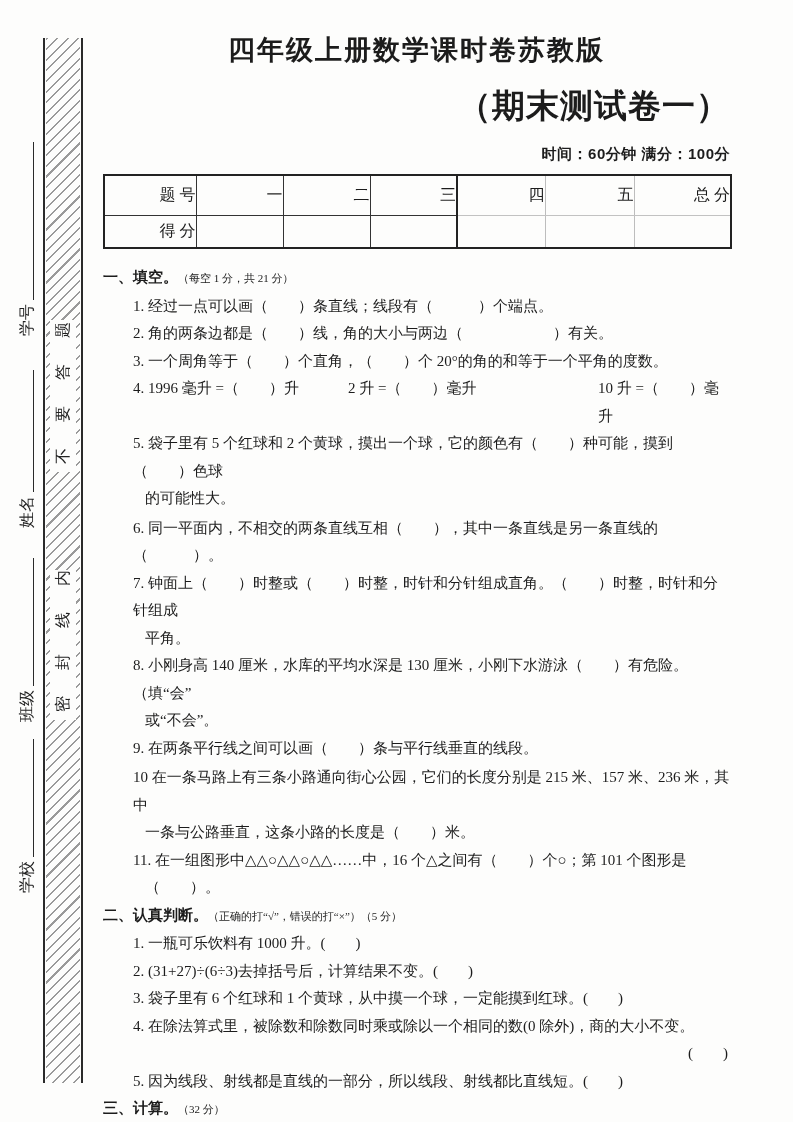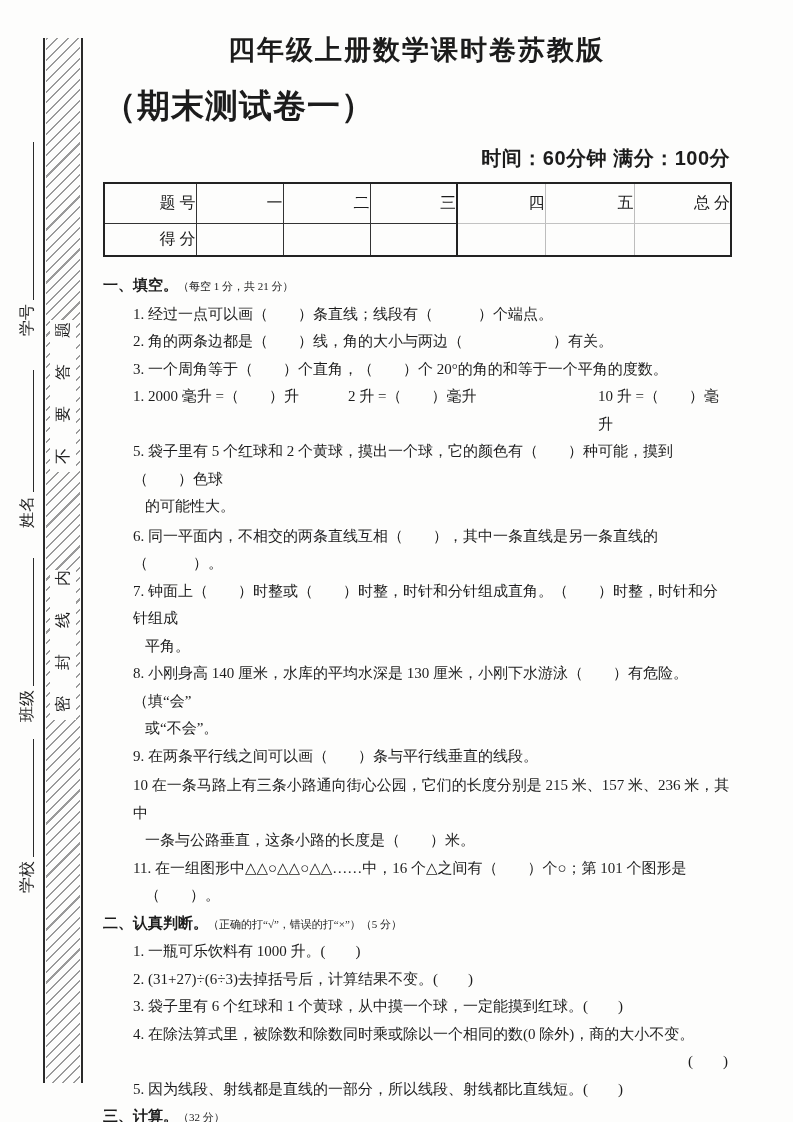--- a/index.html
+++ b/index.html
@@ -43,28 +43,28 @@
   .vfield.f3 { top: 893px; width: 156px; }
 
   
   .main { position: absolute; left: 103px; top: 0; width: 627px; }
   .title {
     margin-top: 32px; text-align: center;
     font-family: "Liberation Sans", "DejaVu Sans", sans-serif;
     font-size: 27px; font-weight: bold; letter-spacing: 2px; white-space: nowrap;
   }
   .subtitle {
-    margin-top: 16px; text-align: left;
+    margin-top: 16px; text-align: right;
     font-family: "Liberation Sans", "DejaVu Sans", sans-serif;
     font-size: 33px; font-weight: bold; letter-spacing: 1px;
   }
   .info {
     margin-top: 16px; text-align: right;
     font-family: "Liberation Sans", "DejaVu Sans", sans-serif;
-    font-size: 20px; font-weight: 600; letter-spacing: .5px;
+    font-size: 15px; font-weight: 600; letter-spacing: .5px;
   }
 
   
   table.score {
     margin-top: 10px; width: 627px; border-collapse: collapse; table-layout: fixed;
     border: 2px solid #222; font-size: 16px;
   }
   table.score td { text-align: right; vertical-align: middle; }
   tr.hdr td { height: 40px; }
   tr.scr td { height: 33px; }
@@ -154,21 +154,21 @@
   </tbody>
     </table>
 
   <div class="qbody">
 
     <div class="secline"><span>一、填空。</span><span class="note">（每空 1 分，共 21 分）</span></div>
     <div class="qline">1. 经过一点可以画（　　）条直线；线段有（　　　）个端点。</div>
     <div class="qline">2. 角的两条边都是（　　）线，角的大小与两边（　　　　　　）有关。</div>
     <div class="qline">3. 一个周角等于（　　）个直角，（　　）个 20°的角的和等于一个平角的度数。</div>
     <div class="q4row">
-      <span>1. 2000 毫升 =（　　）升</span>
+      <span>4. 1996 毫升 =（　　）升</span>
       <span>2 升 =（　　）毫升</span>
       <span>10 升 =（　　）毫升</span>
     </div>
     <div class="qline">5. 袋子里有 5 个红球和 2 个黄球，摸出一个球，它的颜色有（　　）种可能，摸到（　　）色球</div>
     <div class="qcont">的可能性大。</div>
     <div class="gap2"></div>
     <div class="qline">6. 同一平面内，不相交的两条直线互相（　　），其中一条直线是另一条直线的（　　　）。</div>
     <div class="qline">7. 钟面上（　　）时整或（　　）时整，时针和分针组成直角。（　　）时整，时针和分针组成</div>
     <div class="qcont">平角。</div>
     <div class="qline">8. 小刚身高 140 厘米，水库的平均水深是 130 厘米，小刚下水游泳（　　）有危险。（填“会”</div>

